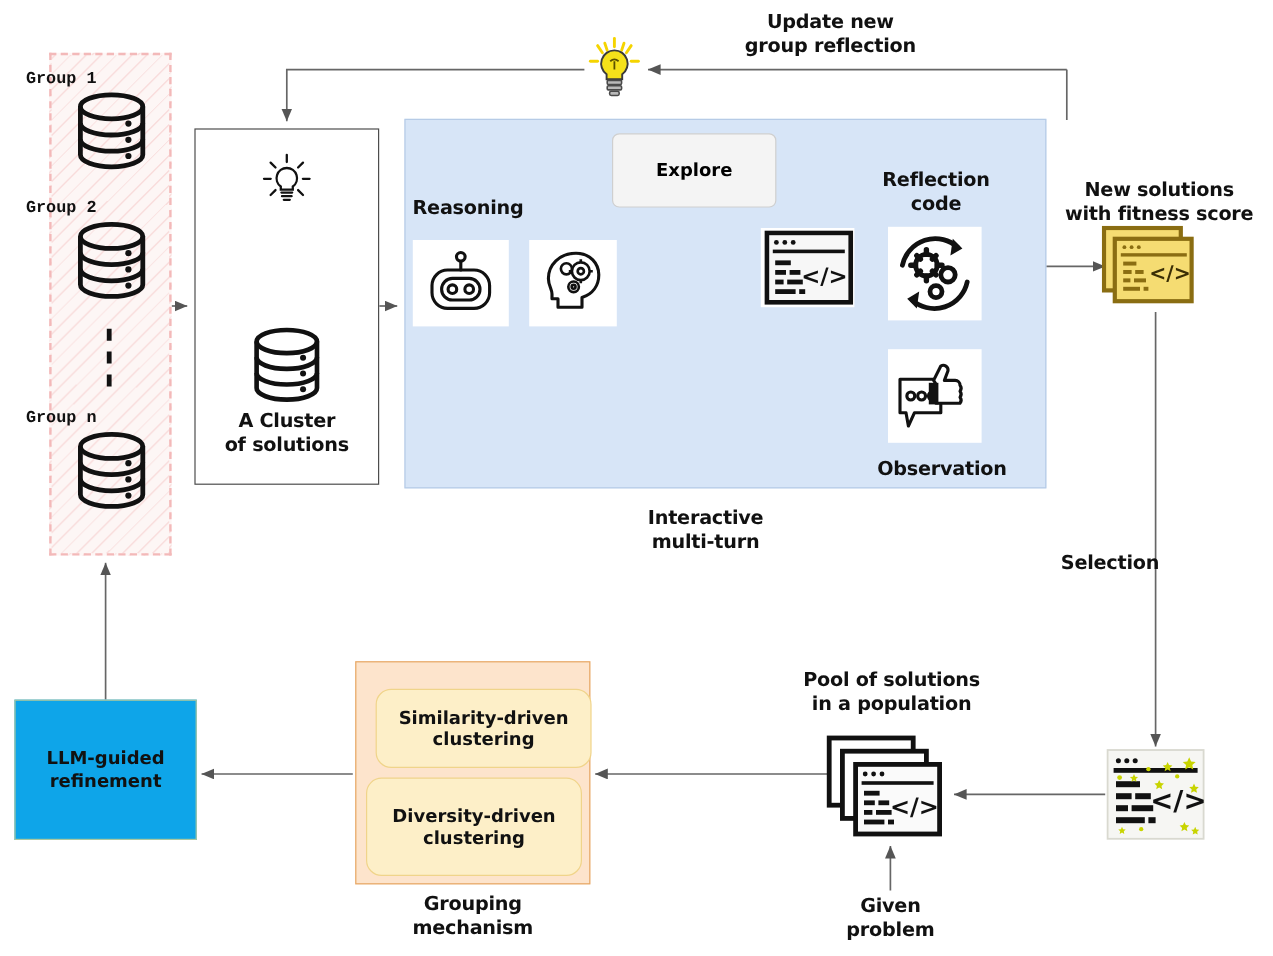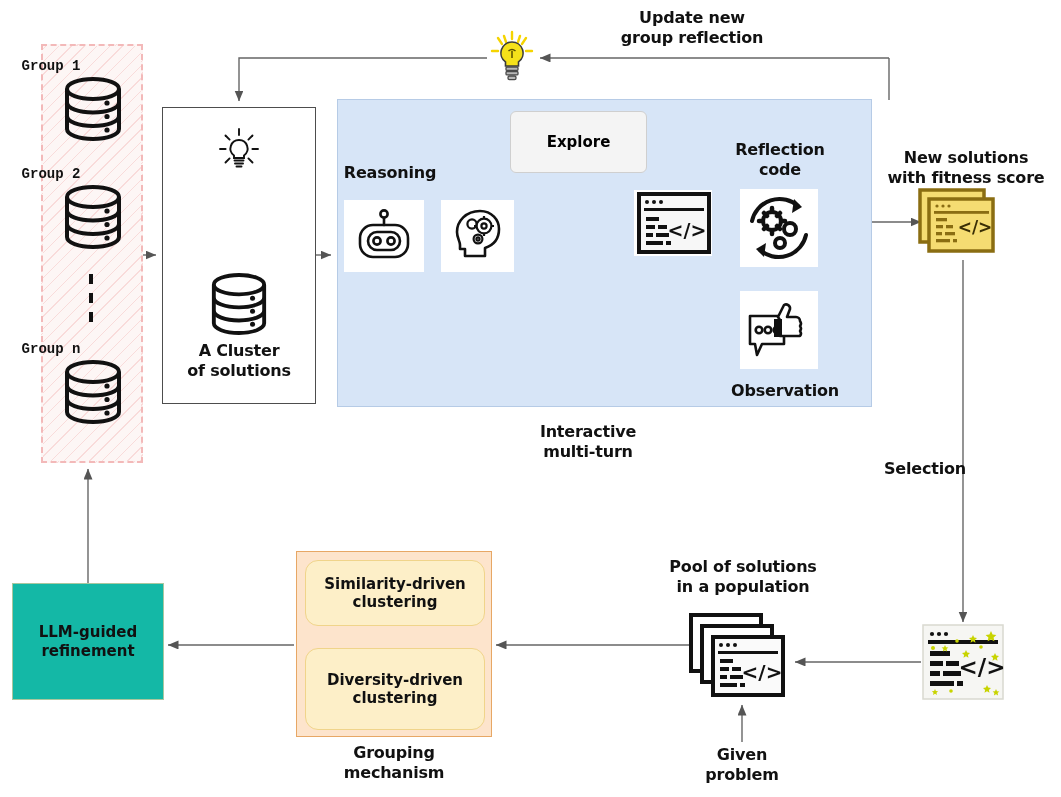--- a/index.html
+++ b/index.html
@@ -125,21 +125,21 @@
     color: #111;
     line-height: 1.2;
     white-space: pre-line;
   }
 
   
   #llm-box {
     position: absolute;
     left: 12px; top: 583px;
     width: 152px; height: 117px;
-    background: #14b8a6;
+    background: #0ea5e9;
     border: 1.4px solid #a9c79f;
     box-sizing: border-box;
     display: flex;
     align-items: center;
     justify-content: center;
     text-align: center;
     font-weight: bold;
     font-size: 15px;
     color: #111;
     line-height: 1.22;
@@ -495,21 +495,21 @@
       <rect x="32" y="71" width="17" height="4"></rect>
       <rect x="52" y="71" width="5" height="4"></rect>
     </g>
     <text x="74" y="67" font-family="DejaVu Sans, sans-serif" font-size="20" font-weight="bold" fill="#111" text-anchor="middle">&lt;/&gt;</text>
   </svg>
 
   <div class="lbl" style="left:672px; top:745px; width:140px; font-size:16px;">Given
 problem</div>
 
   <div id="grouping-box">
-    <div class="cluster-pill" style="top:8px; height:66px;">
+    <div class="cluster-pill" style="top:22px; height:66px;margin-left:8px;">
       <span>Similarity-driven
 clustering</span>
     </div>
     <div class="cluster-pill" style="top:96px; height:82px;">
       <span>Diversity-driven
 clustering</span>
     </div>
   </div>
 
   <div class="lbl" style="left:296px; top:743px; width:196px; font-size:16px;">Grouping

